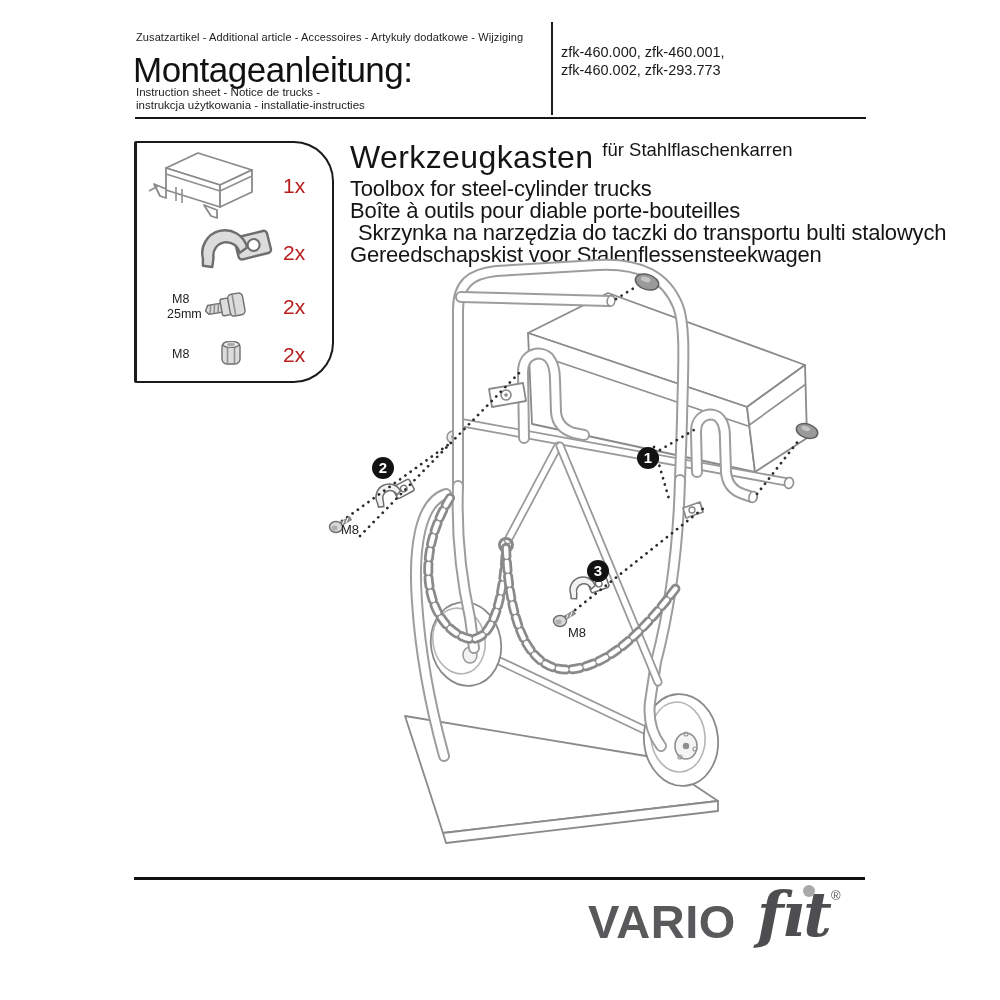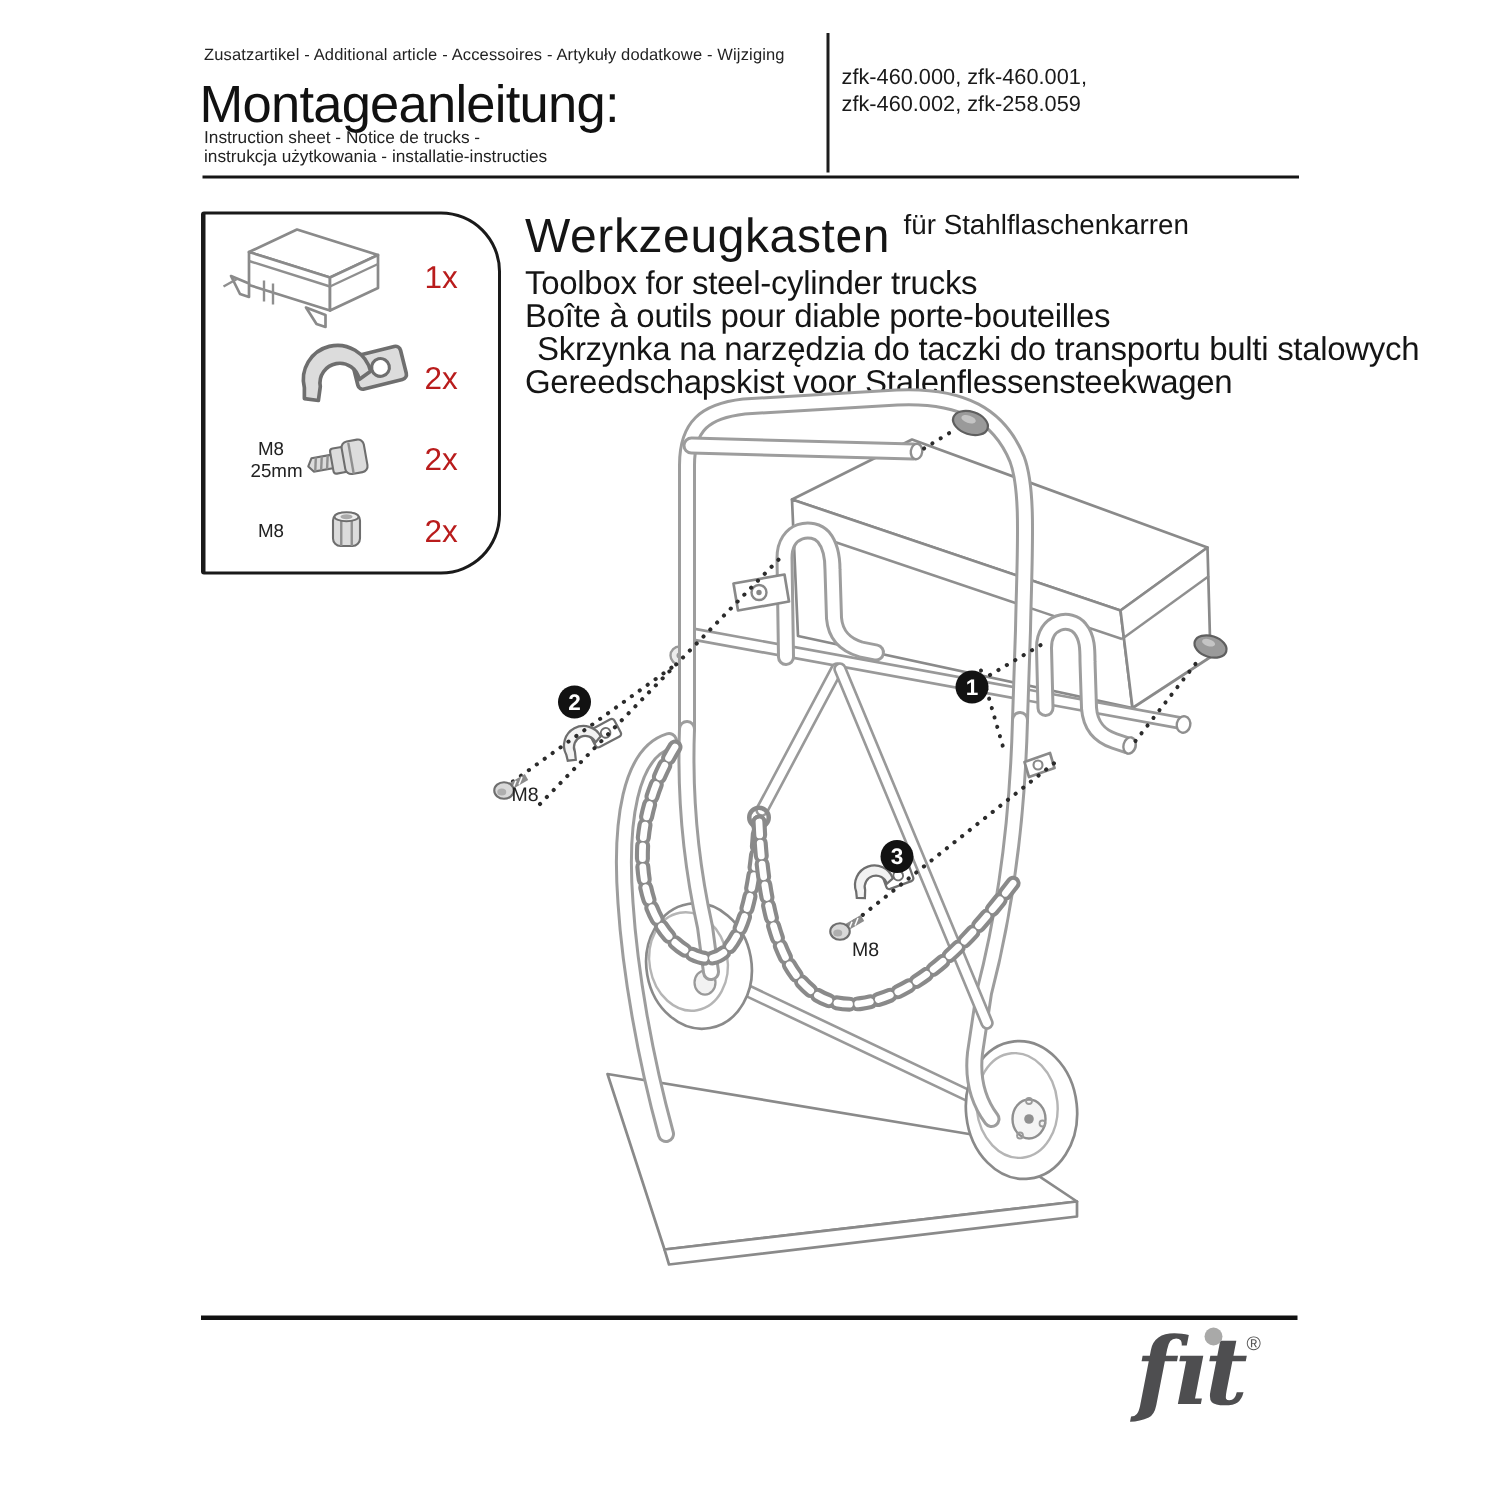--- a/index.html
+++ b/index.html
@@ -61,21 +61,21 @@
 <body>
 
 <div class="page">
 
   <div class="abs meta-line">Zusatzartikel - Additional article - Accessoires - Artykuły dodatkowe - Wijziging</div>
   <div class="abs doc-title">Montageanleitung:</div>
   <div class="abs sub1">Instruction sheet - Notice de trucks -</div>
   <div class="abs sub2">instrukcja użytkowania - installatie-instructies</div>
   <div class="abs vline"></div>
   <div class="abs codes1">zfk-460.000, zfk-460.001,</div>
-  <div class="abs codes2">zfk-460.002, zfk-258.059</div>
+  <div class="abs codes2">zfk-460.002, zfk-293.773</div>
   <div class="abs hr-top"></div>
 
   <div class="abs parts-box"></div>
   <svg class="abs" style="left:134px; top:141px;" width="200" height="242" viewBox="134 141 200 242">
 
     <g>
       <polygon class="face" points="166,168 198,153 252,170 220,185"></polygon>
       <polygon class="face" points="166,168 220,185 220,207 166,190"></polygon>
       <polygon class="face" points="220,185 252,170 252,192 220,207"></polygon>
       <line class="thin" x1="166" y1="174" x2="220" y2="191"></line>
@@ -278,17 +278,18 @@
     <g>
       <circle class="callout-circle" cx="598" cy="571" r="11"></circle>
       <text class="callout-num" x="598" y="576">3</text>
     </g>
 
     <text class="m8-label" x="341" y="534">M8</text>
     <text class="m8-label" x="568" y="637">M8</text>
   </svg>
 
   <div class="abs hr-bottom"></div>
+  <div class="abs brand-vario">VARIO</div>
   <div class="abs brand-fit"><span>f</span><span>ı</span><span>t</span></div>
   <div class="abs brand-dot"></div>
   <div class="abs brand-reg">®</div>
 
 </div>
 
 </body></html>

